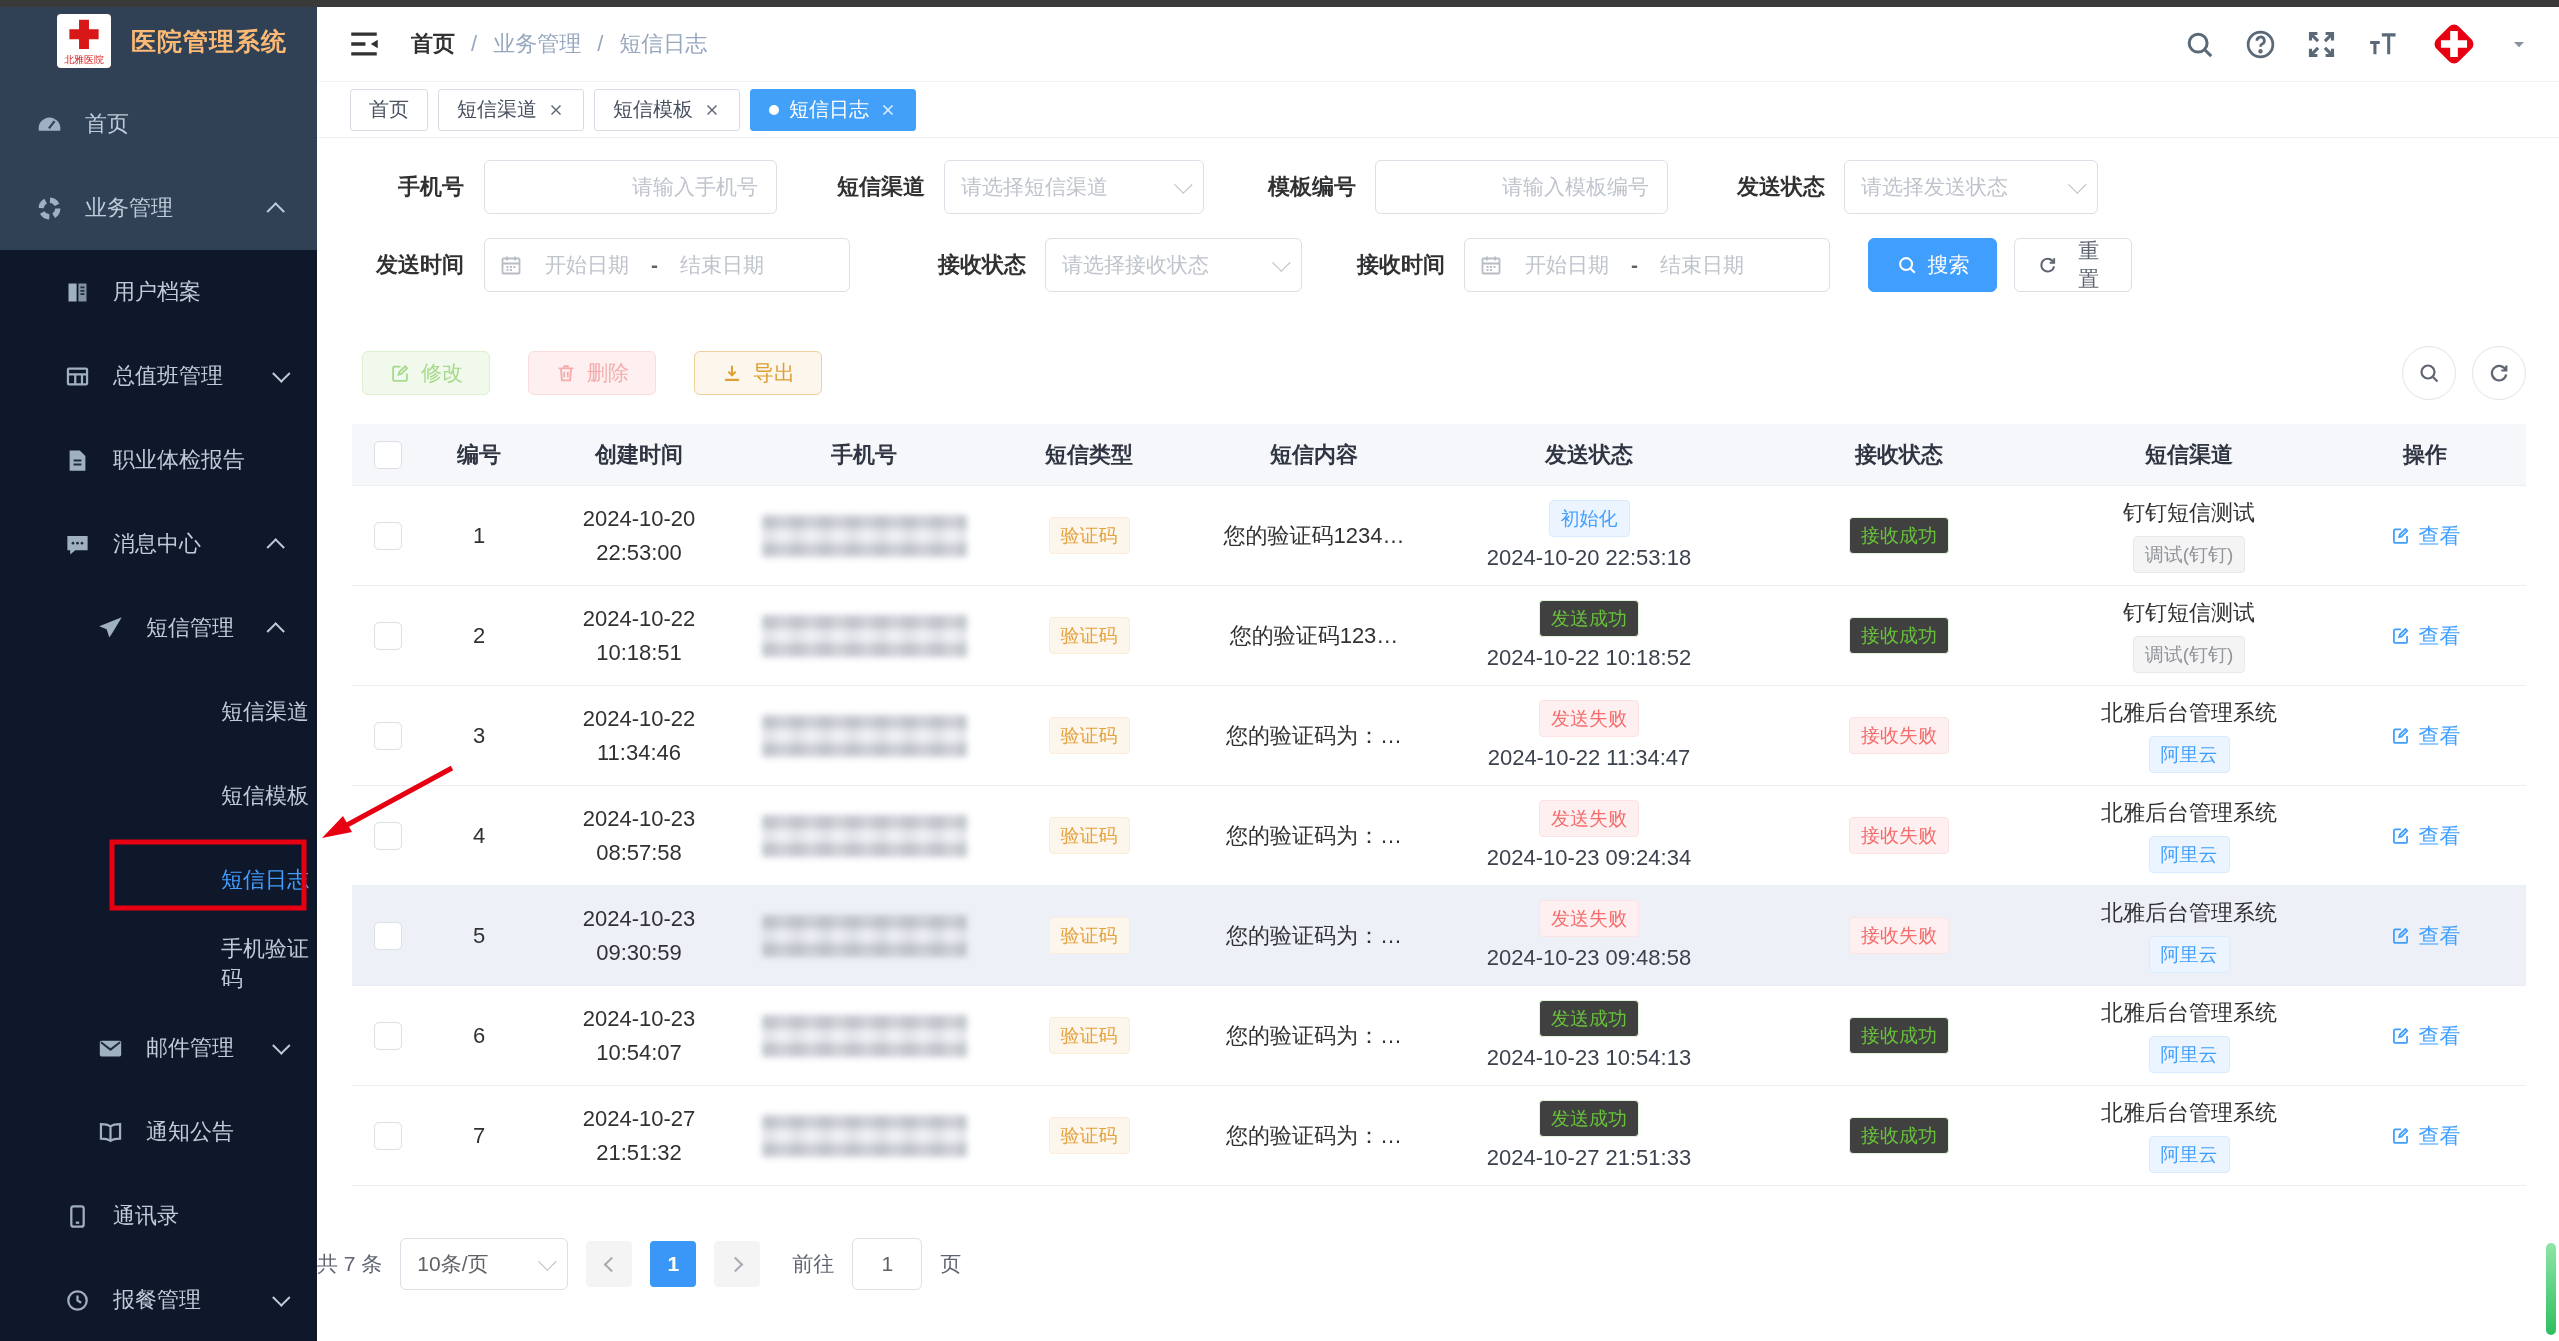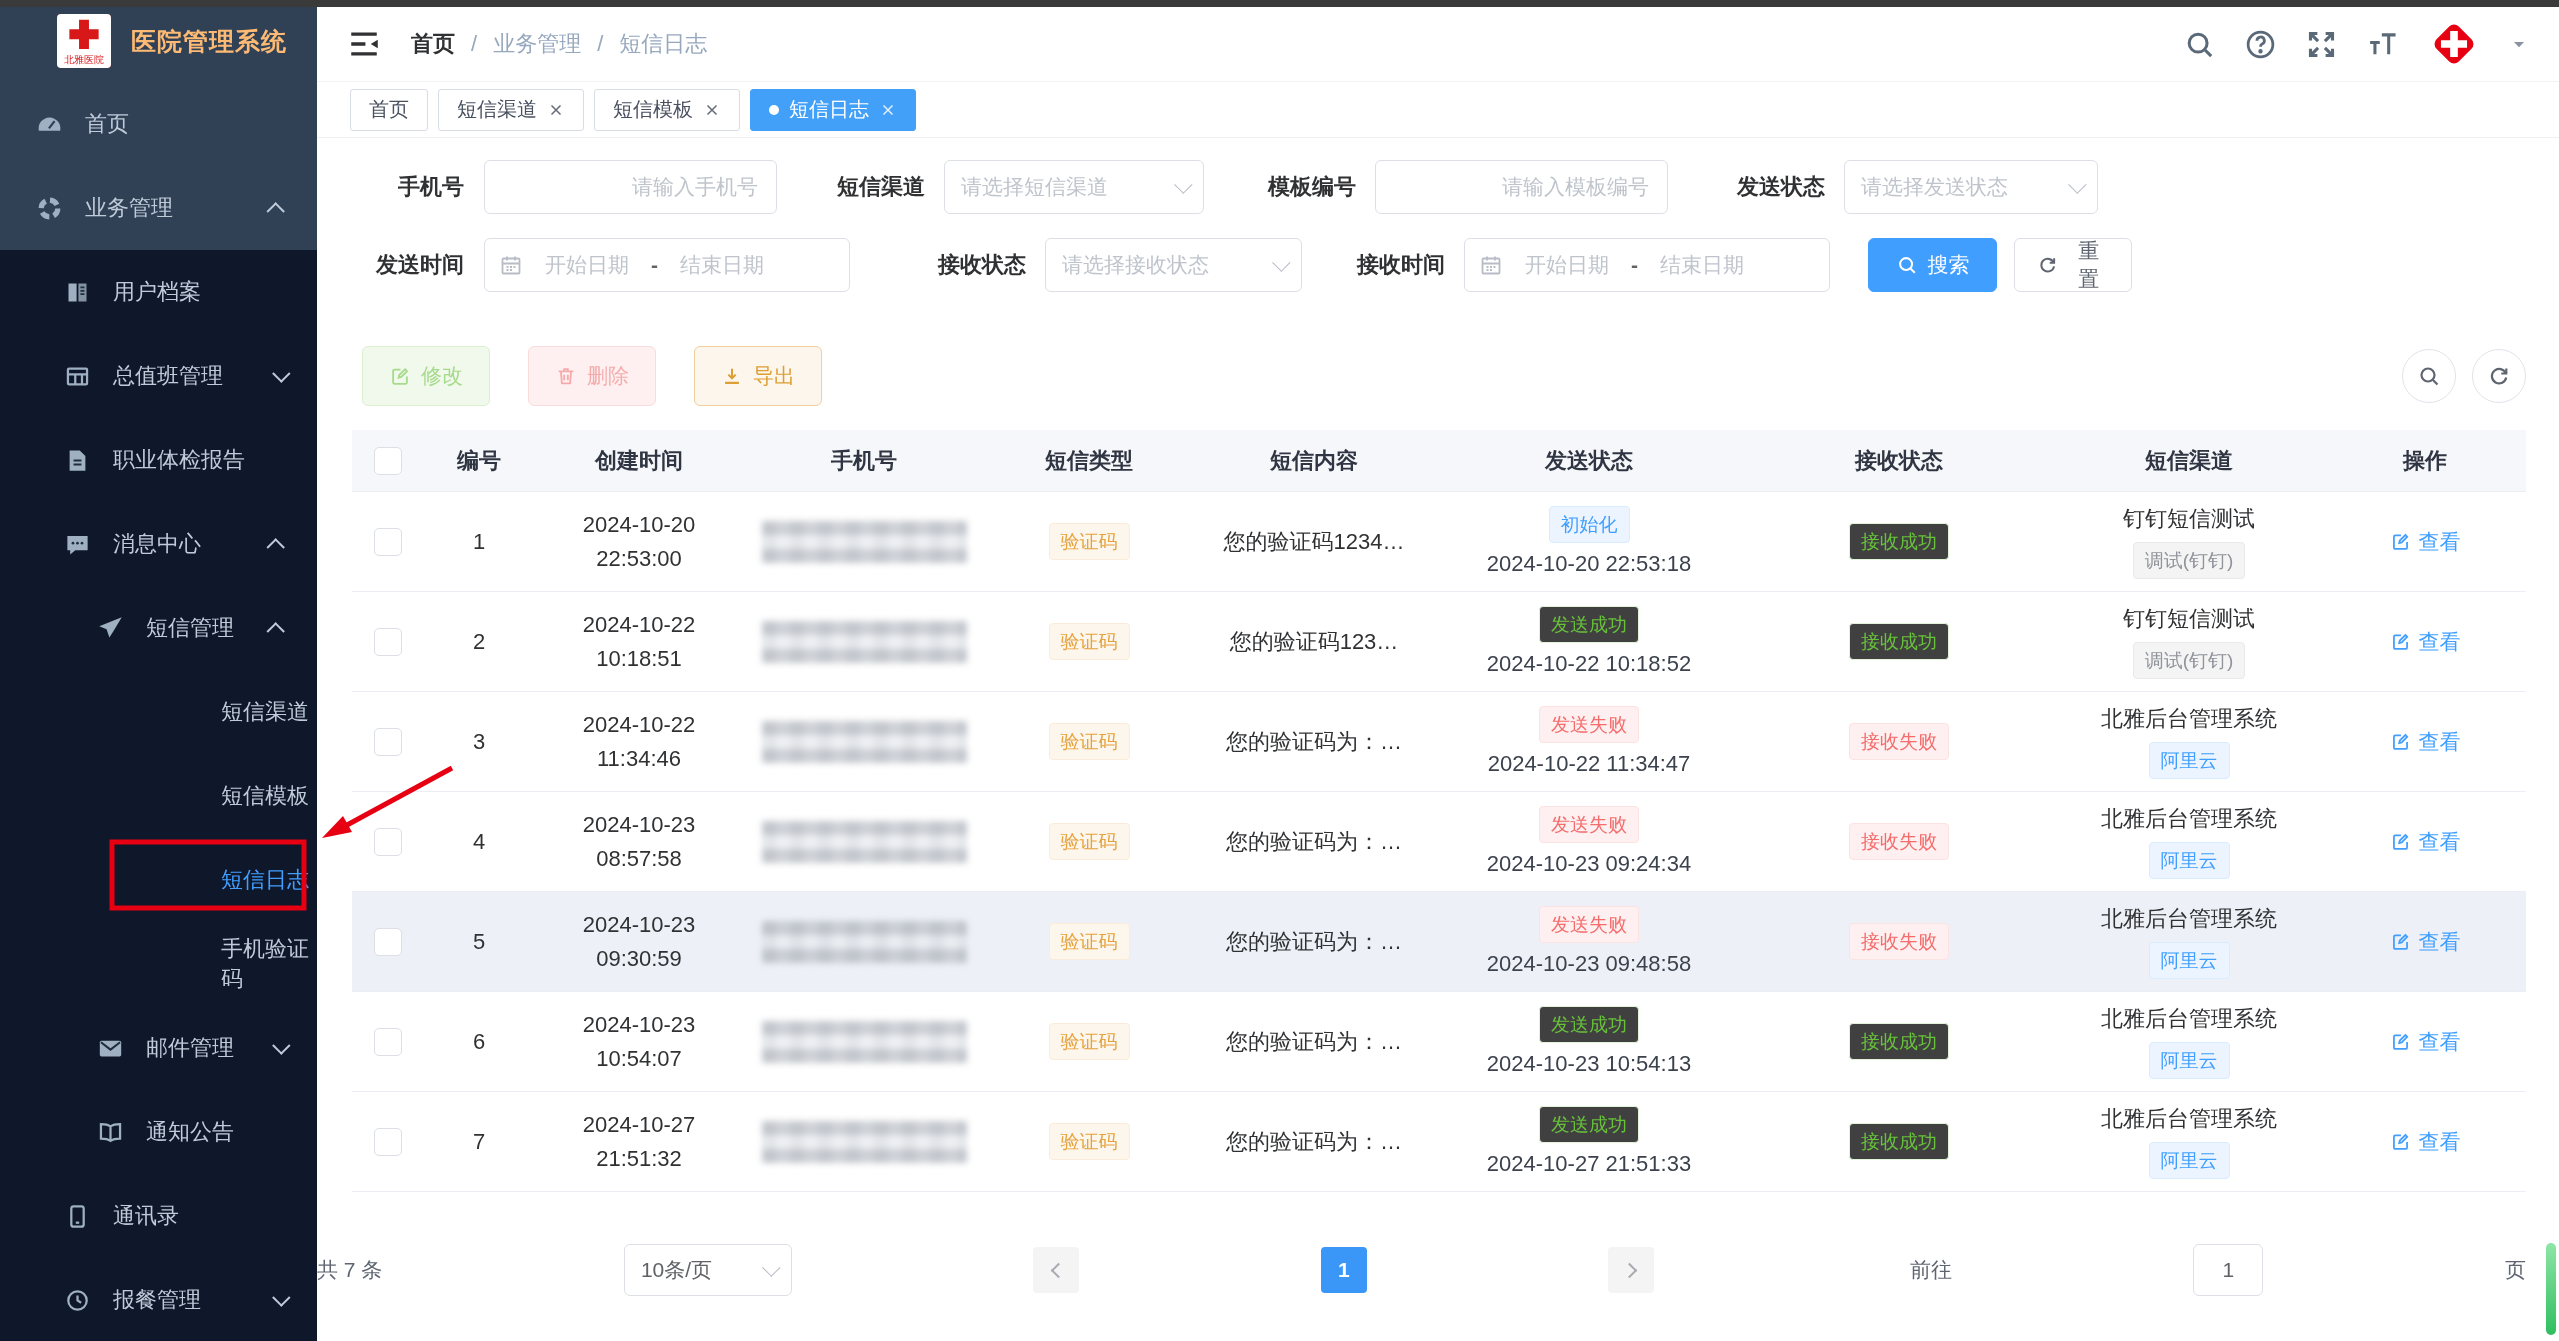--- a/index.html
+++ b/index.html
@@ -70,21 +70,21 @@
   .date-sep{color:#606266;font-weight:700;}
   .btn{height:54px;border-radius:6px;font-size:21px;display:inline-flex;align-items:center;justify-content:center;
        gap:10px;padding:0 22px;border:1px solid transparent;cursor:pointer;background:#fff;}
   .btn .b-icon{width:22px;height:22px;}
   .btn .b-icon svg{width:100%;height:100%;display:block;}
   .btn-search{background:#409EFF;border-color:#409EFF;color:#fff;width:129px;}
   .btn-reset{border-color:#dcdfe6;color:#5f6570;width:118px;}
 
   
   .toolbar{display:flex;align-items:center;padding:0 33px 0 45px;margin-top:30px;gap:38px;}
-  .btn-tool{height:60px;padding:0 26px;}
+  .btn-tool{height:44px;padding:0 26px;}
   .btn-edit{background:#f0f9eb;border-color:#ddf0cf;color:#a6da8c;}
   .btn-del{background:#fef0f0;border-color:#fbdcdc;color:#f5abab;}
   .btn-export{background:#fdf6ec;border-color:#f0cf9b;color:#dd9e32;}
   .tool-right{margin-left:auto;display:flex;gap:16px;}
   .circle-btn{width:54px;height:54px;border-radius:50%;border:1px solid #e2e2ea;color:#5f6570;background:#fff;
               display:flex;align-items:center;justify-content:center;cursor:pointer;}
   .circle-btn .b-icon{width:24px;height:24px;}
   .circle-btn svg{width:100%;height:100%;display:block;}
 
   
@@ -105,21 +105,21 @@
   .t-gray{color:#909399;background:#f4f4f5;border-color:#e9e9eb;}
   .mosaic{width:205px;height:42px;border-radius:2px;filter:blur(3px);opacity:.8;
     background-image:repeating-linear-gradient(0deg,rgba(171,176,184,.65) 0 14px,rgba(233,235,239,.65) 14px 28px),
                      repeating-linear-gradient(90deg,#c6cad2 0 14px,#edeff3 14px 28px);}
   .cell-time{color:#3c424d;}
   .view-link{color:#409EFF;display:inline-flex;align-items:center;gap:8px;font-size:21px;cursor:pointer;flex-direction:row;}
   .view-link .b-icon{width:21px;height:21px;}
   .view-link svg{width:100%;height:100%;display:block;}
 
   
-  .pagination{display:flex;align-items:center;justify-content:space-between;margin:52px 33px 0 0;font-size:21px;color:#5f6570;}
+  .pagination{display:flex;align-items:center;justify-content:flex-start;margin:52px 33px 0 0;gap:18px;font-size:21px;color:#5f6570;}
   .size-select{width:168px;height:52px;border:1px solid #dcdfe6;border-radius:6px;display:flex;align-items:center;
                justify-content:space-between;padding:0 16px;color:#606266;background:#fff;cursor:pointer;}
   .pg-btn{width:46px;height:46px;background:#f4f4f5;border-radius:4px;display:flex;align-items:center;justify-content:center;cursor:pointer;}
   .pg-chev{width:11px;height:11px;border-right:2px solid #a8abb2;border-bottom:2px solid #a8abb2;}
   .pg-prev .pg-chev{transform:rotate(135deg);margin-left:4px;}
   .pg-next .pg-chev{transform:rotate(-45deg);margin-right:4px;}
   .pg-current{width:46px;height:46px;border-radius:4px;background:#3b97f7;color:#fff;font-weight:700;
               display:flex;align-items:center;justify-content:center;cursor:pointer;}
   .goto-input{width:70px;height:52px;border:1px solid #dcdfe6;border-radius:6px;text-align:center;font-size:21px;color:#606266;outline:none;}
 

